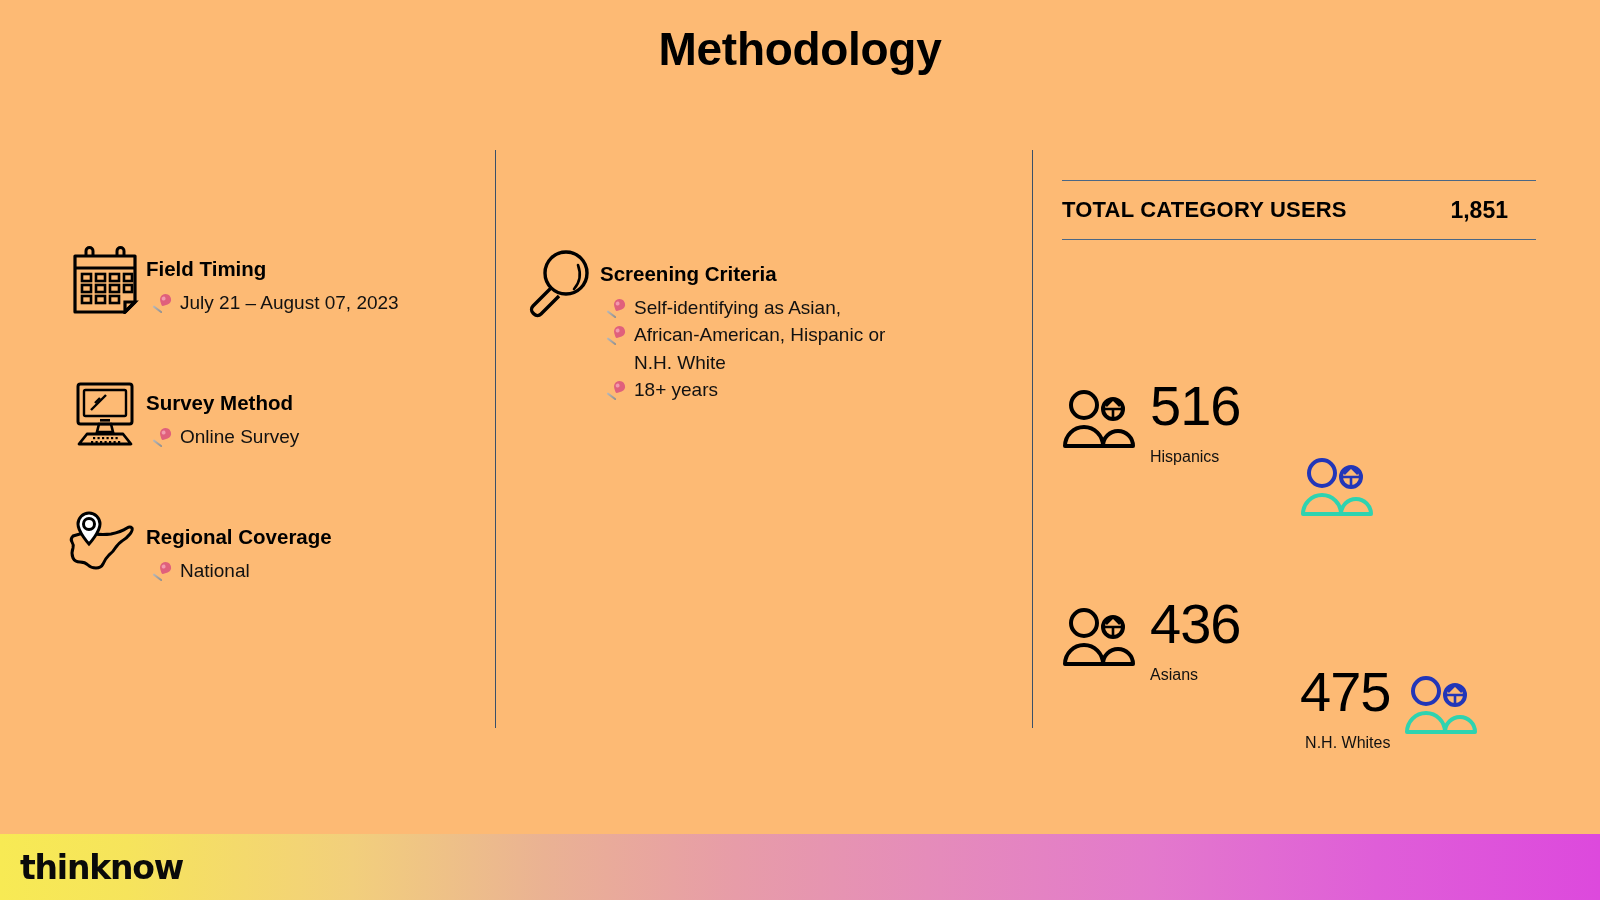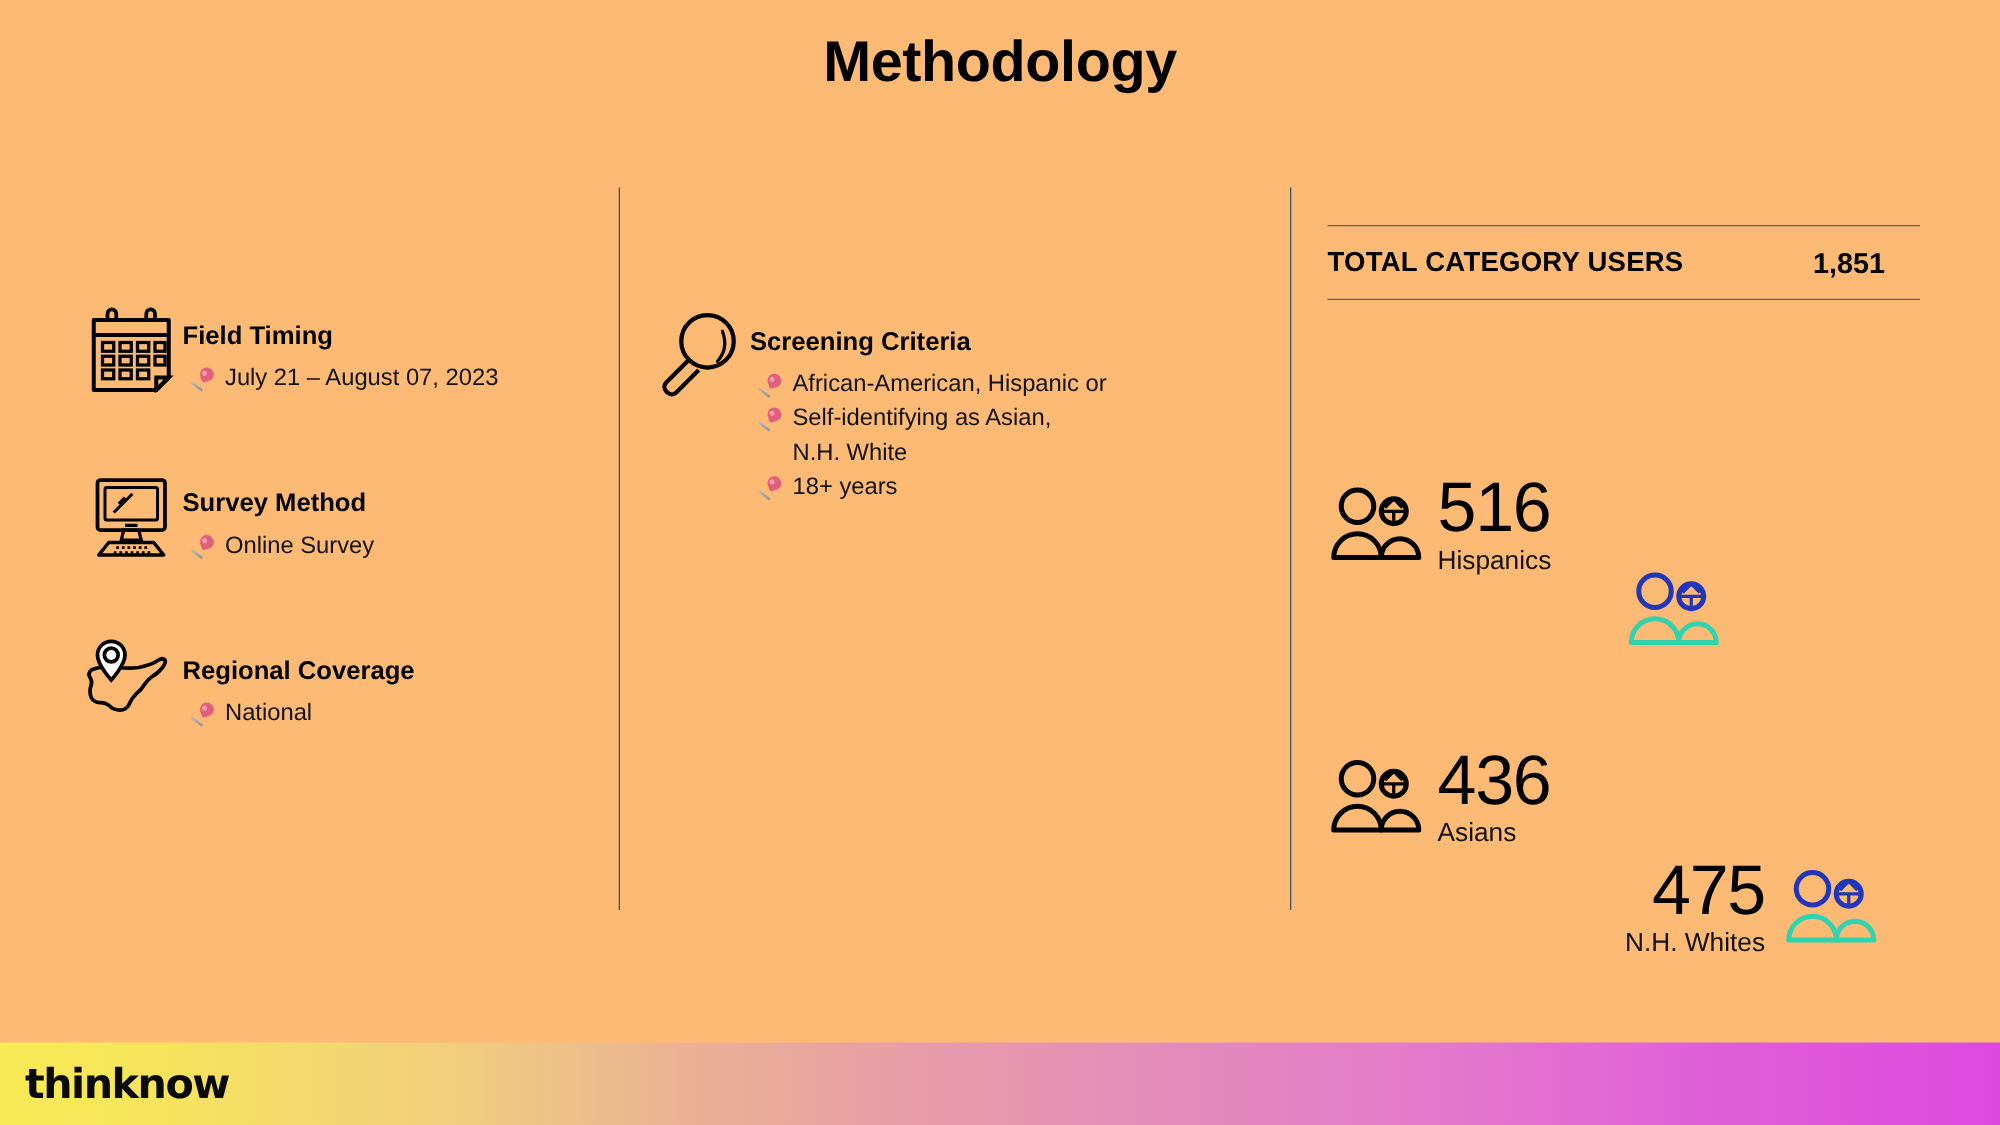--- a/index.html
+++ b/index.html
@@ -60,34 +60,34 @@
 
   
   .rule { height: 1px; background: #4a6785; width: 474px; }
   .total-row {
     display: flex; align-items: center; justify-content: space-between;
     height: 58px; width: 474px;
   }
   .total-label { font-size: 22px; font-weight: bold; letter-spacing: 0.2px; color: #000; }
   .total-value { font-size: 23px; font-weight: bold; color: #000; padding-right: 28px; }
 
-  .stats { position: relative; width: 500px; height: 420px; margin-top: 28px; text-align: right; }
+  .stats { position: relative; width: 500px; height: 420px; margin-top: 28px; }
   .stat { position: absolute; display: flex; align-items: flex-start; }
   .stat .sicon { width: 78px; flex: 0 0 78px; padding-top: 10px; }
   .stat .sbody { display: flex; flex-direction: column; }
   .stat .num { font-size: 56px; line-height: 56px; color: #000; font-weight: normal; letter-spacing: -1px; }
-  .stat .lbl { font-size: 21px; color: #111; margin-top: 3px; }
+  .stat .lbl { font-size: 16px; color: #111; margin-top: 14px; }
 
   .stat.s1 { left: 0px;  top: 110px; }
   .stat.s1 .sbody { align-items: flex-start; padding-left: 10px; }
   .stat.s2 { left: 238px; top: 178px; flex-direction: row; }
   .stat.s2 .sbody { align-items: flex-end; padding-right: 14px; }
   .stat.s3 { left: 0px;  top: 328px; }
   .stat.s3 .sbody { align-items: flex-start; padding-left: 10px; }
-  .stat.s4 { left: 238px; top: 416px; }
+  .stat.s4 { left: 238px; top: 396px; }
   .stat.s4 .sbody { align-items: flex-end; padding-right: 14px; }
 
   
   .footer {
     position: absolute; left: 0; bottom: 0; width: 1600px; height: 66px;
     background: linear-gradient(90deg,
       #f7ea54 0%, #f6e45c 8%, #f2cf7c 22%, #eab293 34%,
       #e79ca8 46%, #e58cba 58%, #e379cc 72%, #df5ed8 86%, #dd49dd 100%);
   }
   .logo {
@@ -222,31 +222,31 @@
       <div class="fbody">
         <h3>Screening Criteria</h3>
 
         <div class="bullet-line">
           <span class="pin">
             <span class="pinshape">
                 <span class="needle"></span>
                 <span class="head"></span>
               </span>
           </span>
+          <span class="btxt">Self-identifying as Asian,</span>
+        </div>
+
+        <div class="bullet-line">
+          <span class="pin">
+            <span class="pinshape">
+                <span class="needle"></span>
+                <span class="head"></span>
+              </span>
+          </span>
           <span class="btxt">African-American, Hispanic or</span>
-        </div>
-
-        <div class="bullet-line">
-          <span class="pin">
-            <span class="pinshape">
-                <span class="needle"></span>
-                <span class="head"></span>
-              </span>
-          </span>
-          <span class="btxt">Self-identifying as Asian,</span>
         </div>
 
         <div class="bullet-line">
           <span class="pin"></span>
           <span class="btxt">N.H. White</span>
         </div>
 
         <div class="bullet-line">
           <span class="pin">
             <span class="pinshape">

